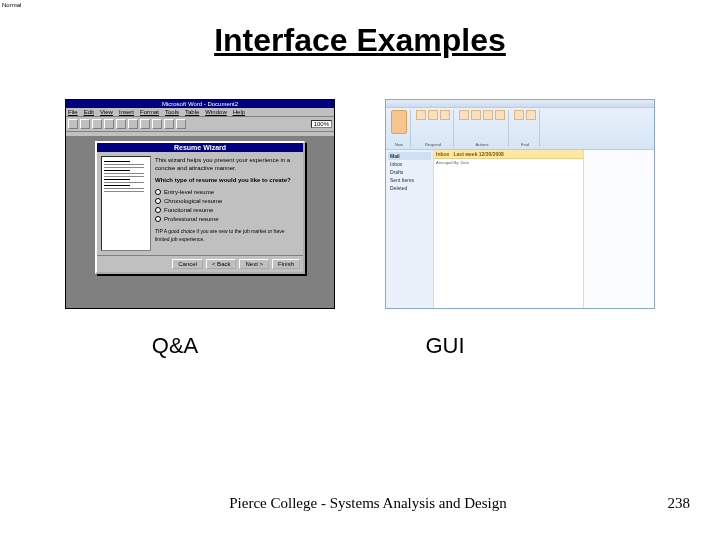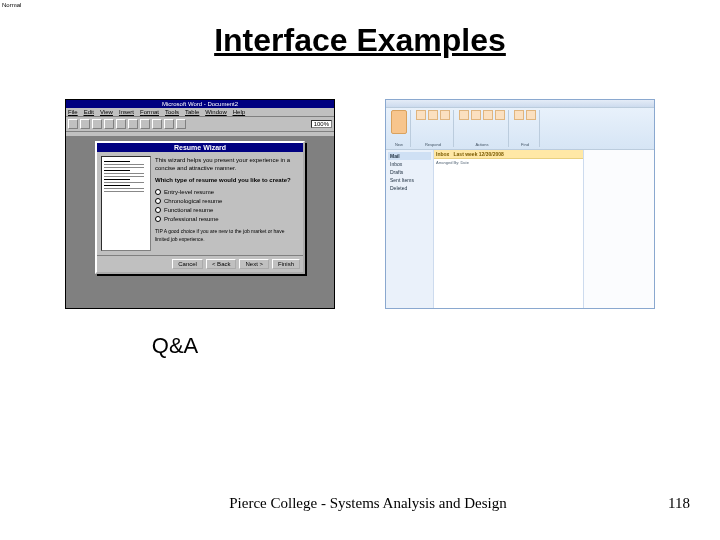--- a/index.html
+++ b/index.html
@@ -404,16 +404,17 @@
         <div class="ol-list-hd2">Arranged By: Date</div>
       </div>
       <div class="ol-reading"></div>
     </div>
   </div>
 
 </div>
 
 <div class="labels-row">
   <div class="example-label">Q&amp;A</div>
+  <div class="example-label">GUI</div>
 </div>
 
 <div class="footer">Pierce College - Systems Analysis and Design</div>
-<div class="pagenum">118</div>
+<div class="pagenum">238</div>
 
 </body></html>

